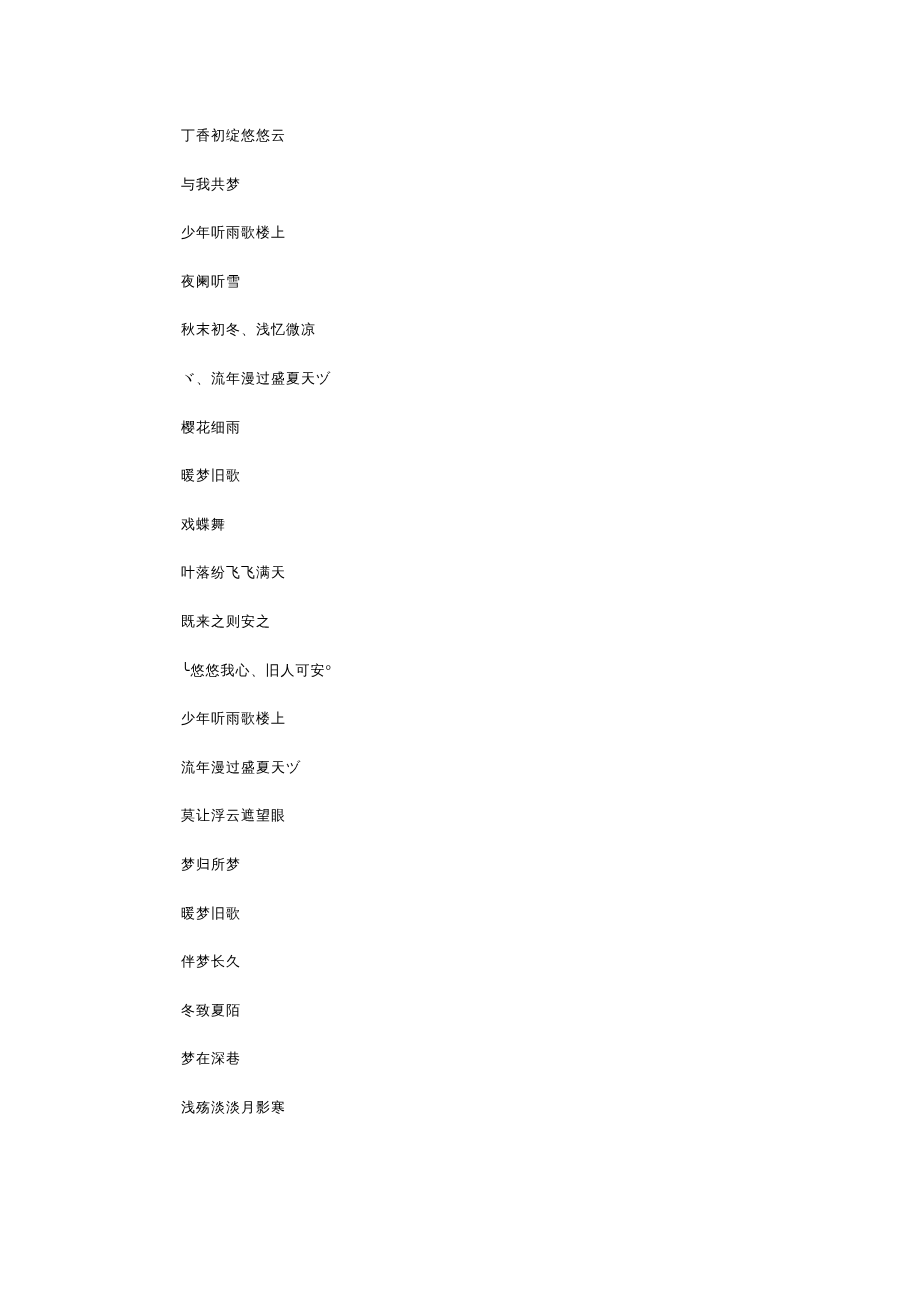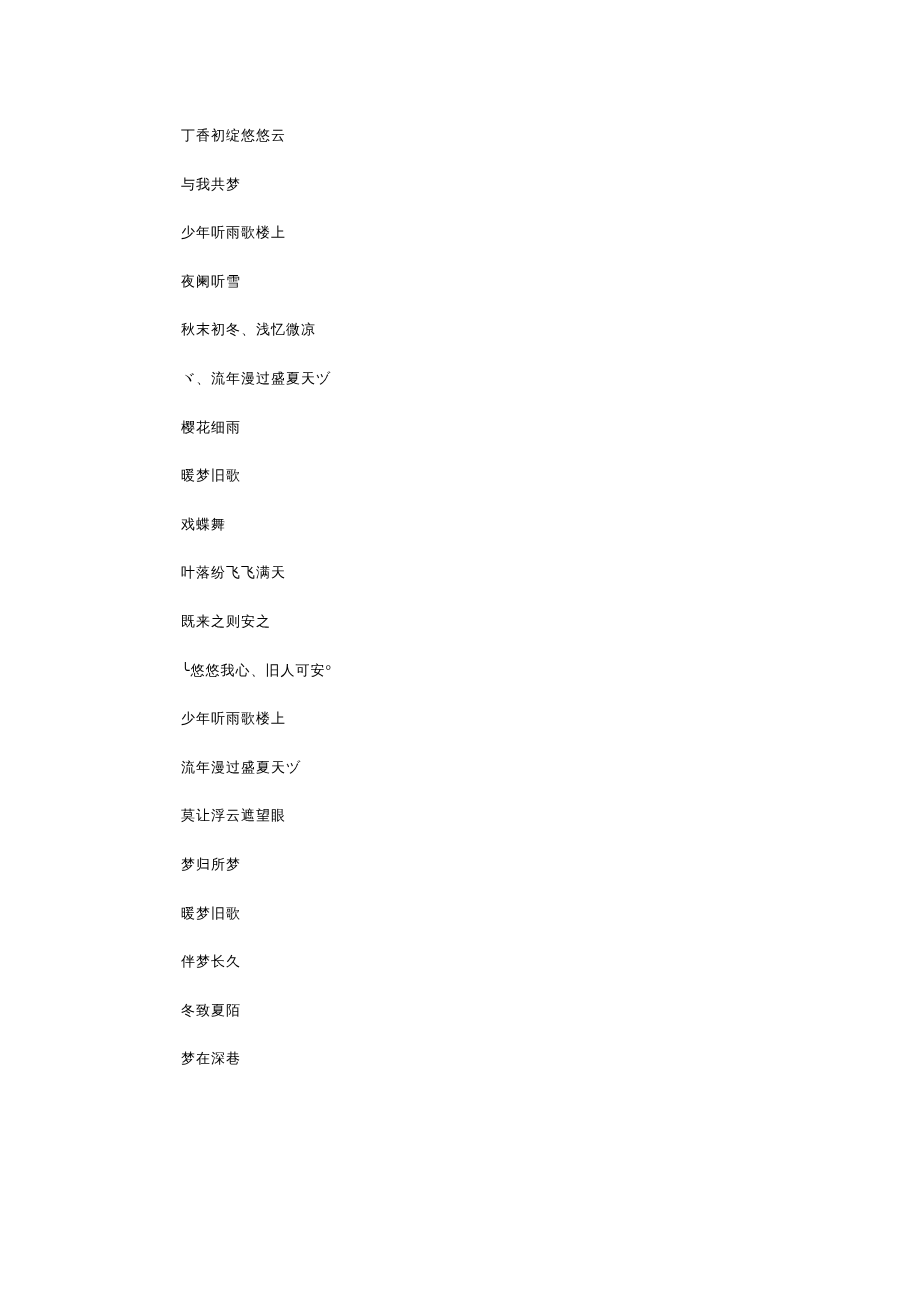--- a/index.html
+++ b/index.html
@@ -48,14 +48,15 @@
       <p class="doc-line">既来之则安之</p>
       <p class="doc-line">╰悠悠我心、旧人可安°</p>
       <p class="doc-line">少年听雨歌楼上</p>
       <p class="doc-line">流年漫过盛夏天ヅ</p>
       <p class="doc-line">莫让浮云遮望眼</p>
       <p class="doc-line">梦归所梦</p>
       <p class="doc-line">暖梦旧歌</p>
       <p class="doc-line">伴梦长久</p>
       <p class="doc-line">冬致夏陌</p>
       <p class="doc-line">梦在深巷</p>
+      <p class="doc-line">浅殇淡淡月影寒</p>
     </div>
 </div>
 
 </body></html>

